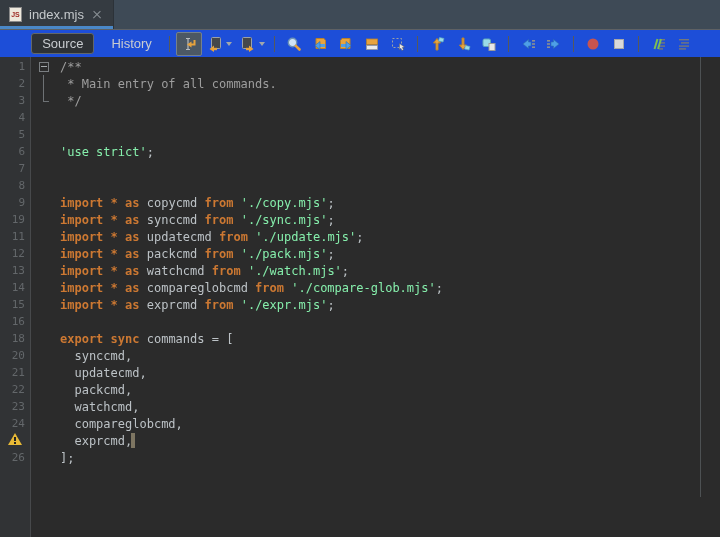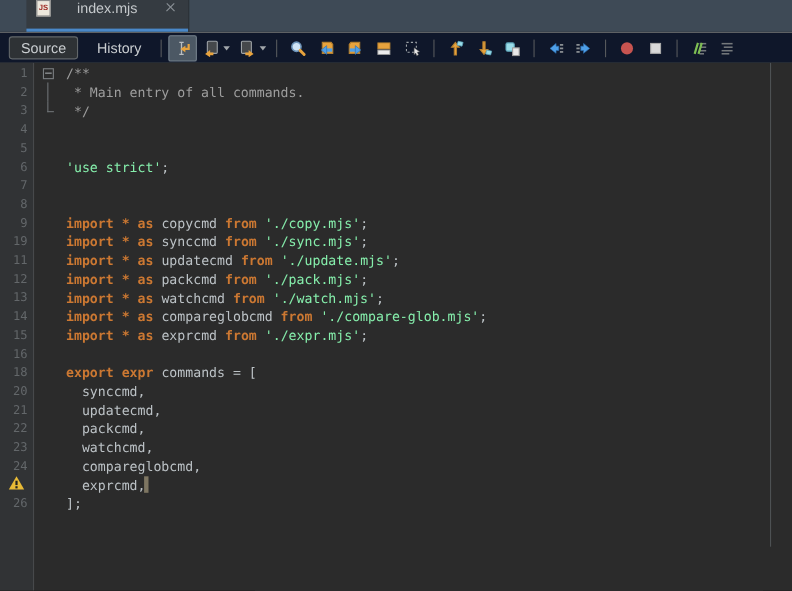--- a/index.html
+++ b/index.html
@@ -1,35 +1,35 @@
 <!DOCTYPE html>
 <html><head>
 <meta charset="utf-8">
 <style>
   html,body{margin:0;padding:0;background:#1e1e1e;}
   .app{position:relative;width:720px;height:537px;background:#2B2B2B;overflow:hidden;
        font-family:"Liberation Sans",sans-serif;-webkit-font-smoothing:antialiased;}
 
   
   .tabbar{position:absolute;top:0;left:0;right:0;height:29px;background:#3E4A56;display:flex;}
-  .tab{position:relative;display:flex;gap:24px;padding:0 10px 0 9px;
-       background:#353B41;border-right:1px solid #2C3238;cursor:default;margin-left:24px;}
+  .tab{position:relative;display:flex;align-items:center;gap:7px;padding:0 10px 0 9px;
+       background:#353B41;border-right:1px solid #2C3238;cursor:default;}
   .tab-underline{position:absolute;left:0;right:0;bottom:0;height:3px;background:#4A88C8;}
   .tab-title{color:#C4C8CB;font-size:13px;}
   .file-ico{position:relative;width:13px;height:15px;background:#EDE8DD;border:1px solid #8A8A8A;
             box-sizing:border-box;display:flex;align-items:center;justify-content:center;}
   .file-ico span{font-size:7px;font-weight:bold;color:#9E2B25;font-family:"Liberation Sans",sans-serif;line-height:1;}
   .close-x{width:12px;height:12px;position:relative;opacity:.75;}
   .close-x::before,.close-x::after{content:"";position:absolute;left:1px;top:5.5px;width:10px;height:1.4px;background:#A7ADB3;}
   .close-x::before{transform:rotate(45deg);} .close-x::after{transform:rotate(-45deg);}
 
   
-  .toolbar{position:absolute;top:29px;left:0;right:0;height:27px;background:#0f172a;
+  .toolbar{position:absolute;top:29px;left:0;right:0;height:27px;background:#1d4ed8;
            border-top:1px solid #5E6164;border-bottom:1px solid #55595C;box-sizing:content-box;
-           display:flex;align-items:center;padding-left:8px;}
+           display:flex;align-items:center;padding-left:8px;justify-content:center;}
   .srcbtn{font-size:13px;color:#C9CDD0;padding:2px 10px;border-radius:3px;cursor:default;}
   .srcbtn.sel{background:#2E3235;border:1px solid #62676A;}
   .srcbtn.plain{border:1px solid transparent;margin-left:6px;}
   .tsep{width:1px;height:16px;background:#56595C;margin:0 6px;flex:none;}
   .tbtn{width:24px;height:22px;display:flex;align-items:center;justify-content:center;
         border:1px solid transparent;border-radius:2px;flex:none;cursor:default;}
   .tbtn.sel{background:#4C5864;border-color:#75818C;}
   .dd{width:0;height:0;border-left:3.5px solid transparent;border-right:3.5px solid transparent;
       border-top:4px solid #A2A7AB;margin:0 3px 0 -2px;flex:none;}
   .tbtn svg{display:block;}
@@ -285,21 +285,21 @@
           <div class="code"><span class="t-kw">import</span><span class="t-pln"> </span><span class="t-kw">*</span><span class="t-pln"> </span><span class="t-kw">as</span><span class="t-pln"> exprcmd </span><span class="t-kw">from</span><span class="t-pln"> </span><span class="t-str">'./expr.mjs'</span><span class="t-pln">;</span></div>
         </div>
         <div class="line">
           <div class="ln">16</div>
           <div class="fold"></div>
           <div class="code"></div>
         </div>
         <div class="line">
           <div class="ln">18</div>
           <div class="fold"></div>
-          <div class="code"><span class="t-kw">export</span><span class="t-pln"> </span><span class="t-kw">expr</span><span class="t-pln"> commands = [</span></div>
+          <div class="code"><span class="t-kw">export</span><span class="t-pln"> </span><span class="t-kw">sync</span><span class="t-pln"> commands = [</span></div>
         </div>
         <div class="line">
           <div class="ln">20</div>
           <div class="fold"></div>
           <div class="code"><span class="t-pln">  synccmd,</span></div>
         </div>
         <div class="line">
           <div class="ln">21</div>
           <div class="fold"></div>
           <div class="code"><span class="t-pln">  updatecmd,</span></div>

